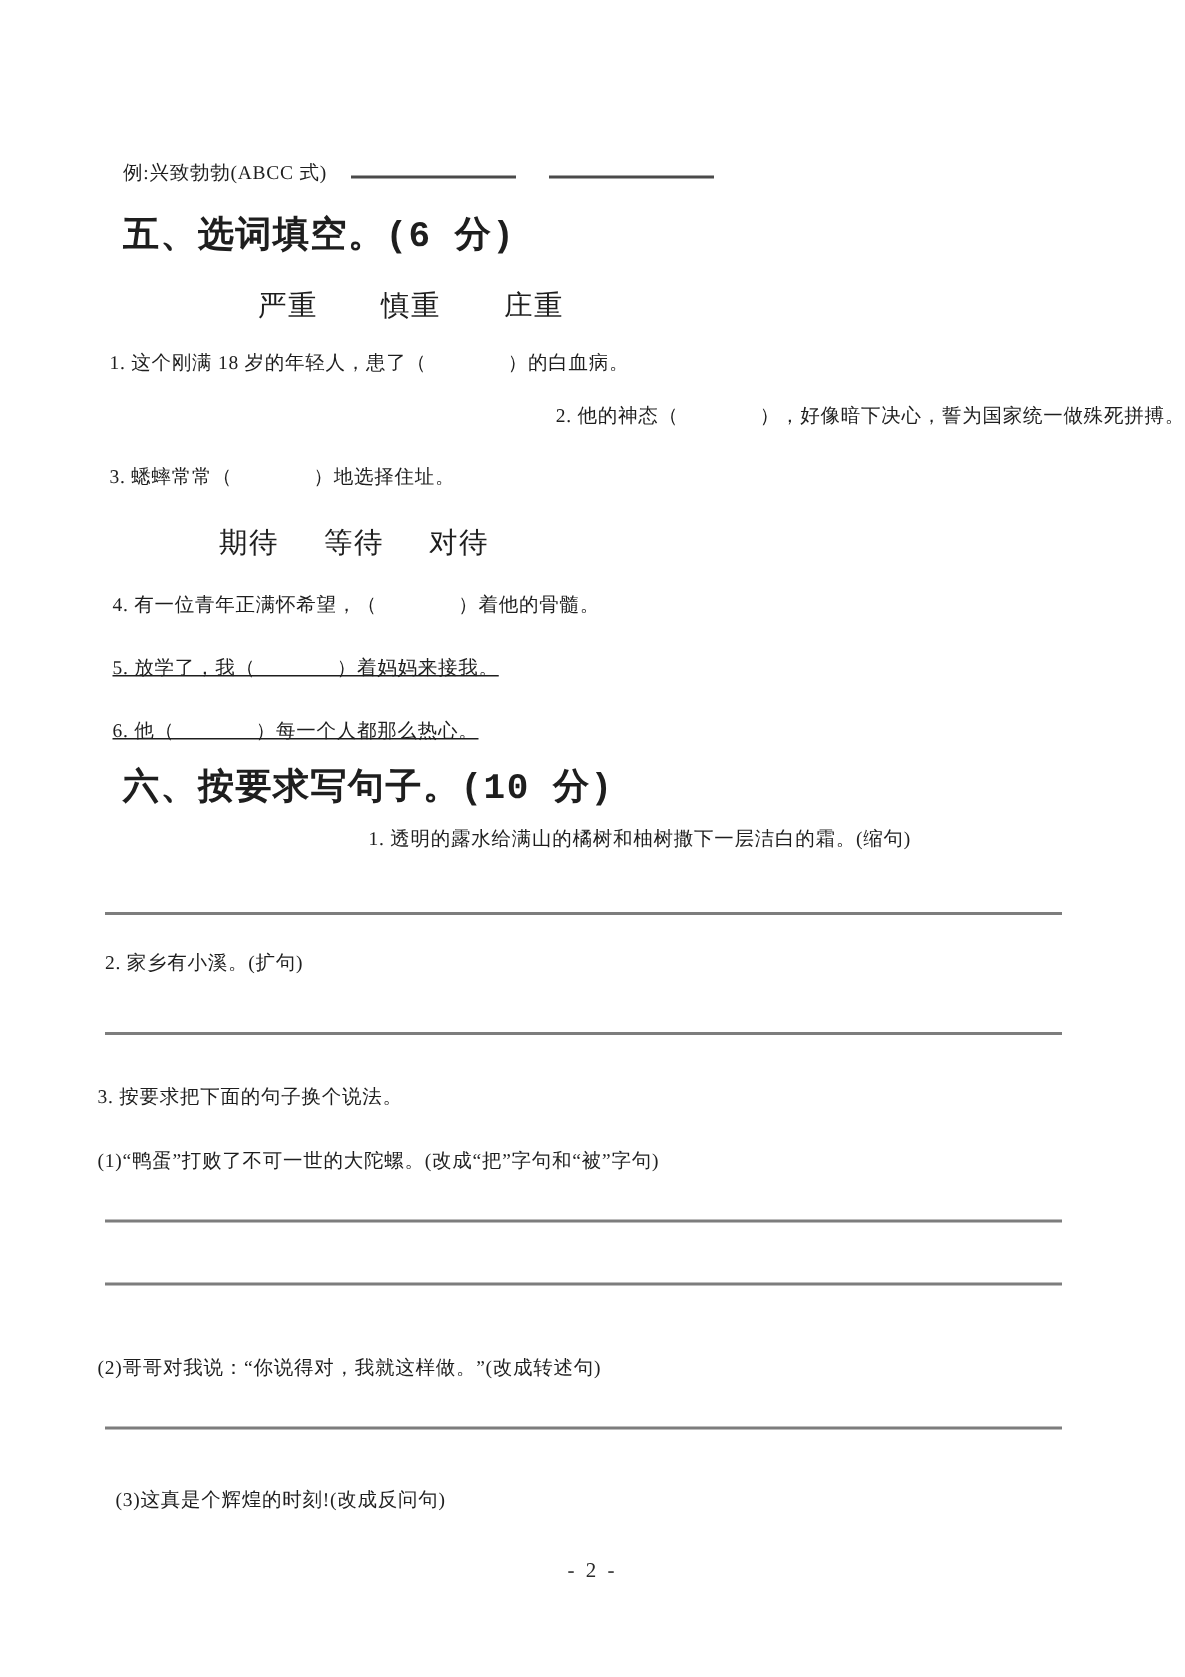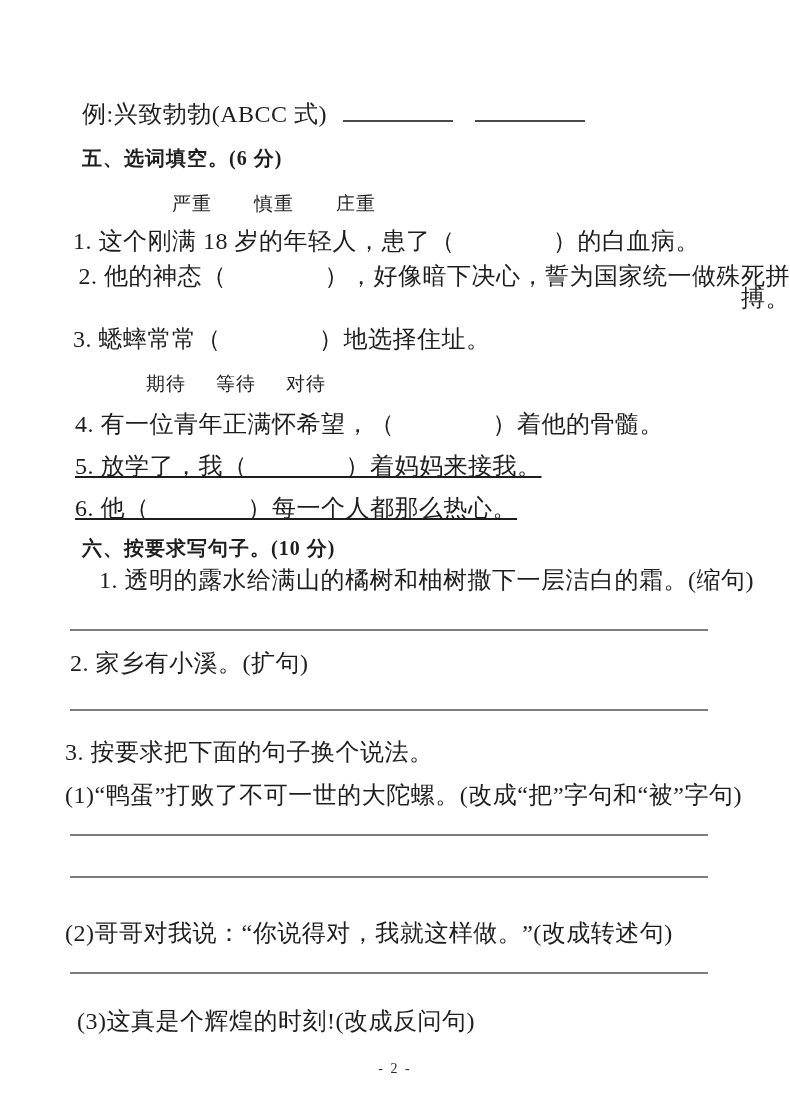--- a/index.html
+++ b/index.html
@@ -10,32 +10,32 @@
     font-family: "Liberation Serif", "DejaVu Serif", serif;
     color: #1e1e1e;
     overflow: hidden;
   }
   .page {
     width: 790px;
     height: 1118px;
     position: relative;
     display: flow-root;
   }
-  p { margin: 0; line-height: 22px; font-size: 24px; letter-spacing: 0.5px; }
+  p { margin: 0; line-height: 22px; font-size: 13px; letter-spacing: 0.5px; }
   .example      { margin: 103px 0 0 82px; }
   .blank {
     display: inline-block;
     width: 110px;
     height: 14px;
     border-bottom: 2px solid #4a4a4a;
     vertical-align: baseline;
   }
   .blank.b1 { margin-left: 16px; }
   .blank.b2 { margin-left: 22px; }
-  .heading  { font-weight: bold; font-size: 20px; letter-spacing: 1px; }
+  .heading  { font-weight: bold; font-size: 24px; letter-spacing: 1px; font-family: Liberation Mono, monospace; }
   .h5       { margin: 22px 0 0 82px; }
   .bank     { display: flex; margin: 24px 0 0 172px; gap: 42px; }
   .bank2    { margin: 23px 0 0 146px; gap: 30px; }
   .bank span { font-size: 19px; line-height: 22px; letter-spacing: 1px; }
   .i1 { margin: 15px 0 0 73px; }
   .i2 { margin: 13px 0 0 73px; text-align: right; }
   .i3 { margin: 19px 0 0 73px; }
   .i4 { margin: 18px 0 0 75px; }
   .i5 { margin: 20px 0 0 75px; text-decoration: underline; }
   .i6 { margin: 20px 0 0 75px; text-decoration: underline; }

